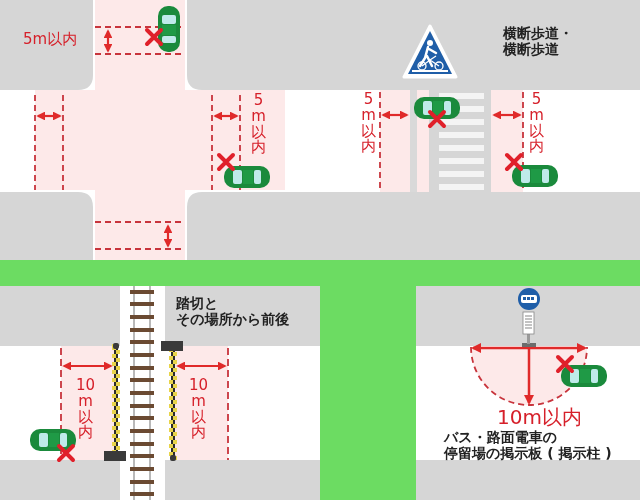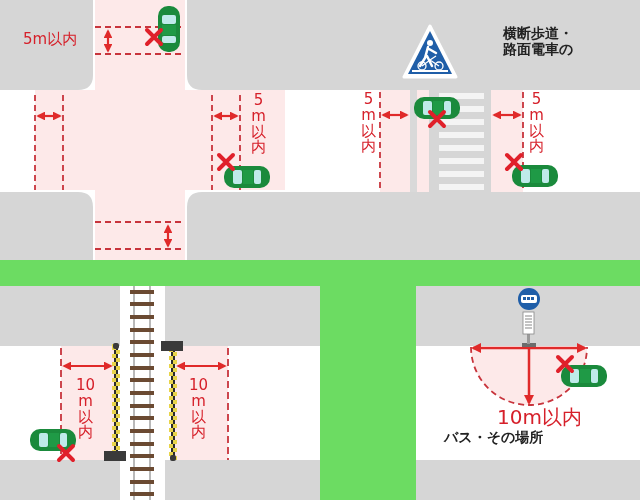--- a/index.html
+++ b/index.html
@@ -222,48 +222,51 @@
 <div class="lbl red" style="left:23px; top:31px; font-size:15px;">5m以内</div>
 <div class="lbl red vert" style="left:251px; top:93px; font-size:15px;">
   <span>5</span>
   <span>m</span>
   <span>以</span>
   <span>内</span>
 </div>
 
 <div class="lbl black" style="left:463px; top:25px; font-size:14px;margin-left:40px;">
   <div>横断歩道・</div>
-  <div>路面電車の</div>
+  <div>横断歩道</div>
 </div>
 <div class="lbl red vert" style="left:361px; top:92px; font-size:15px;">
   <span>5</span>
   <span>m</span>
   <span>以</span>
   <span>内</span>
 </div>
 <div class="lbl red vert" style="left:529px; top:92px; font-size:15px;">
   <span>5</span>
   <span>m</span>
   <span>以</span>
   <span>内</span>
 </div>
 
 <div class="lbl black" style="left:176px; top:295px; font-size:14px;">
+  <div>踏切と</div>
+  <div>その場所から前後</div>
 </div>
 <div class="lbl red vert" style="left:76px; top:378px; font-size:15px;">
   <span>10</span>
   <span>m</span>
   <span>以</span>
   <span>内</span>
 </div>
 <div class="lbl red vert" style="left:189px; top:378px; font-size:15px;">
   <span>10</span>
   <span>m</span>
   <span>以</span>
   <span>内</span>
 </div>
 
 <div class="lbl red" style="left:497px; top:406px; font-size:20px;">10m以内</div>
 <div class="lbl black" style="left:444px; top:429px; font-size:14px;">
-  <div>バス・その場所</div>
+  <div>バス・路面電車の</div>
+  <div>停留場の掲示板 ( 掲示柱 )</div>
 </div>
 
 </div>
 
 </body></html>

